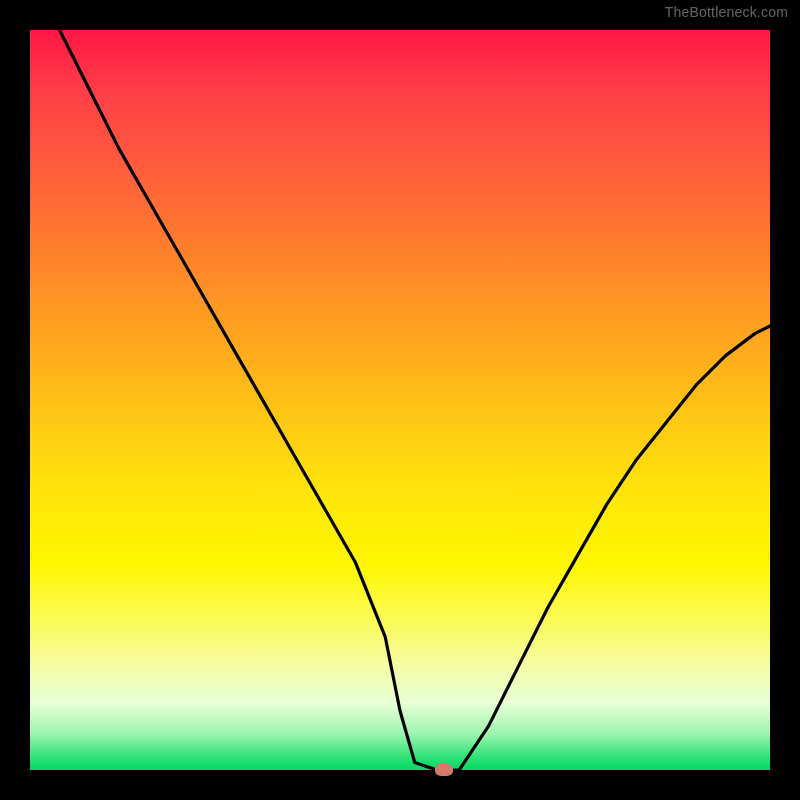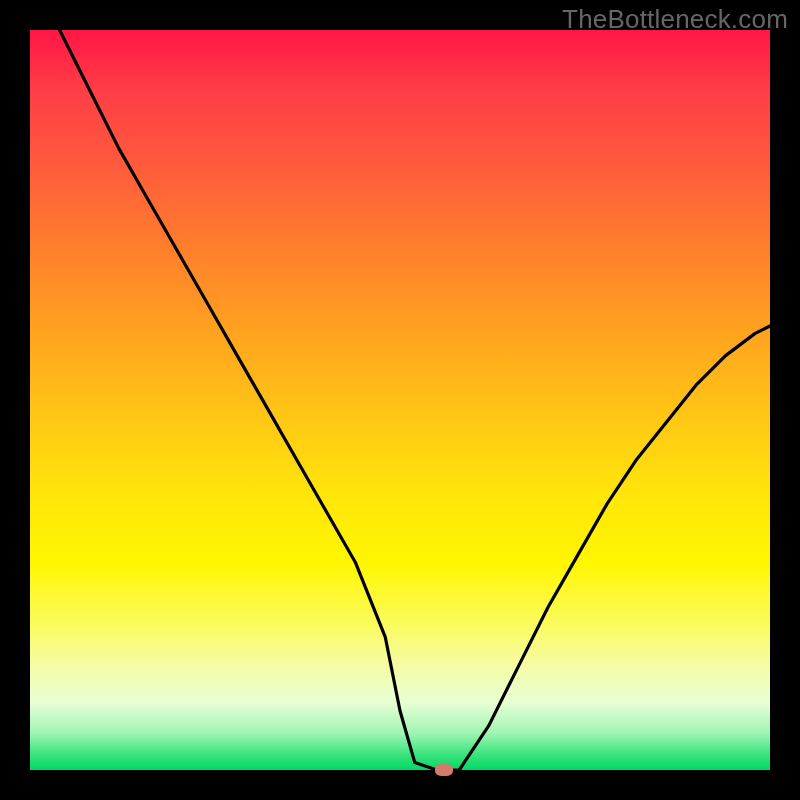--- a/index.html
+++ b/index.html
@@ -15,21 +15,21 @@
     position: relative;
     width: 800px;
     height: 800px;
     background: #000;
   }
   .watermark {
     position: absolute;
     top: 4px;
     right: 12px;
     color: #666;
-    font-size: 26px;
+    font-size: 14px;
     font-weight: 500;
     z-index: 10;
     letter-spacing: 0.2px;
   }
   .plot-area {
     position: absolute;
     left: 30px;
     top: 30px;
     width: 740px;
     height: 740px;

